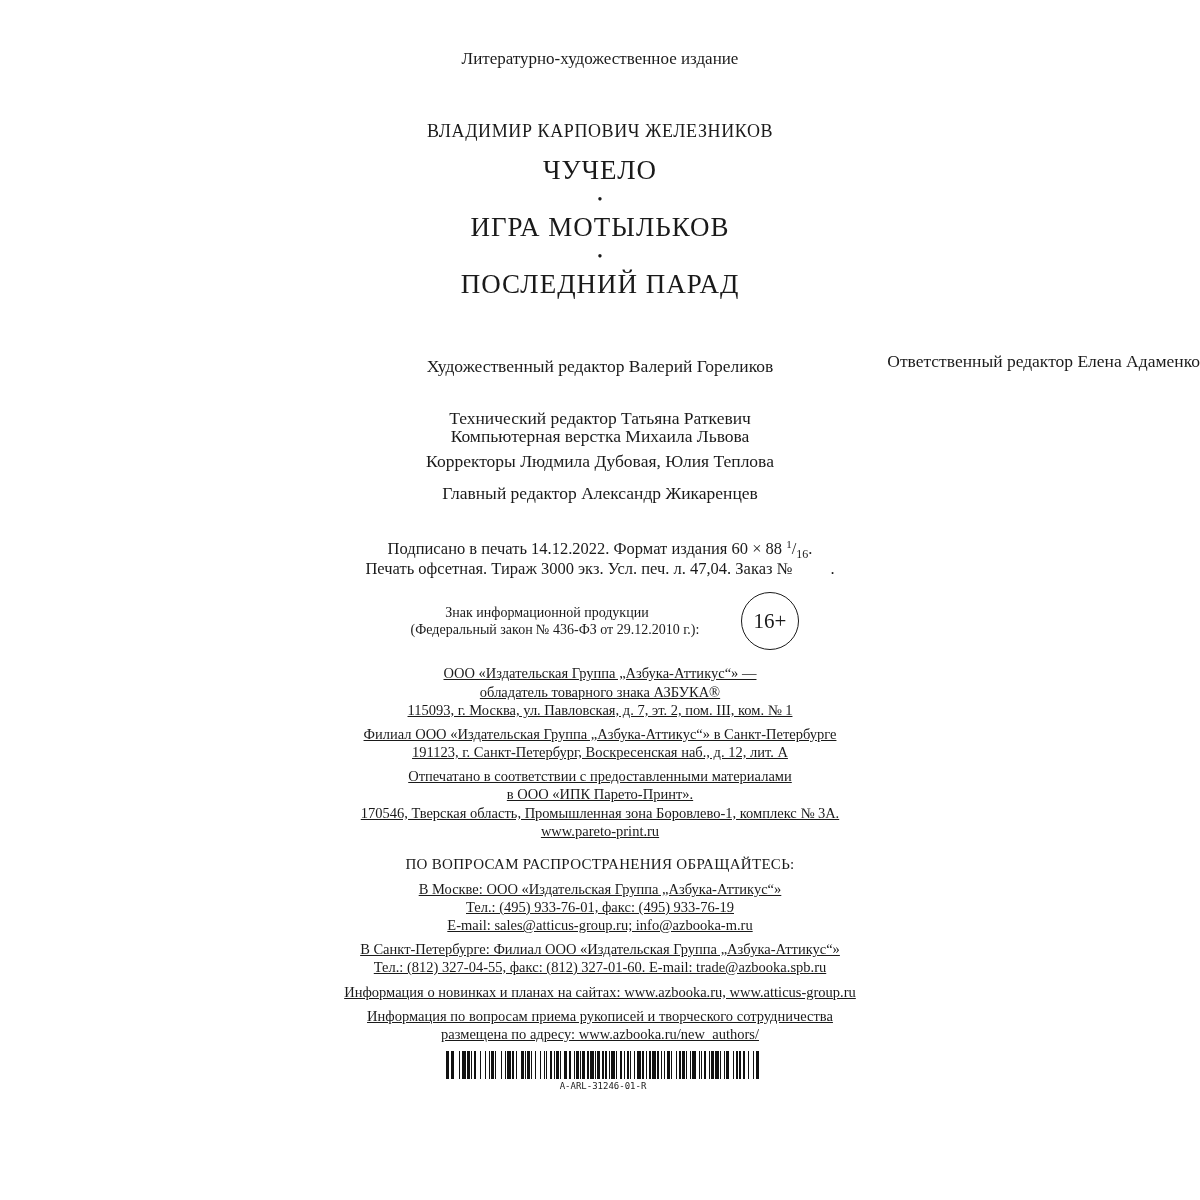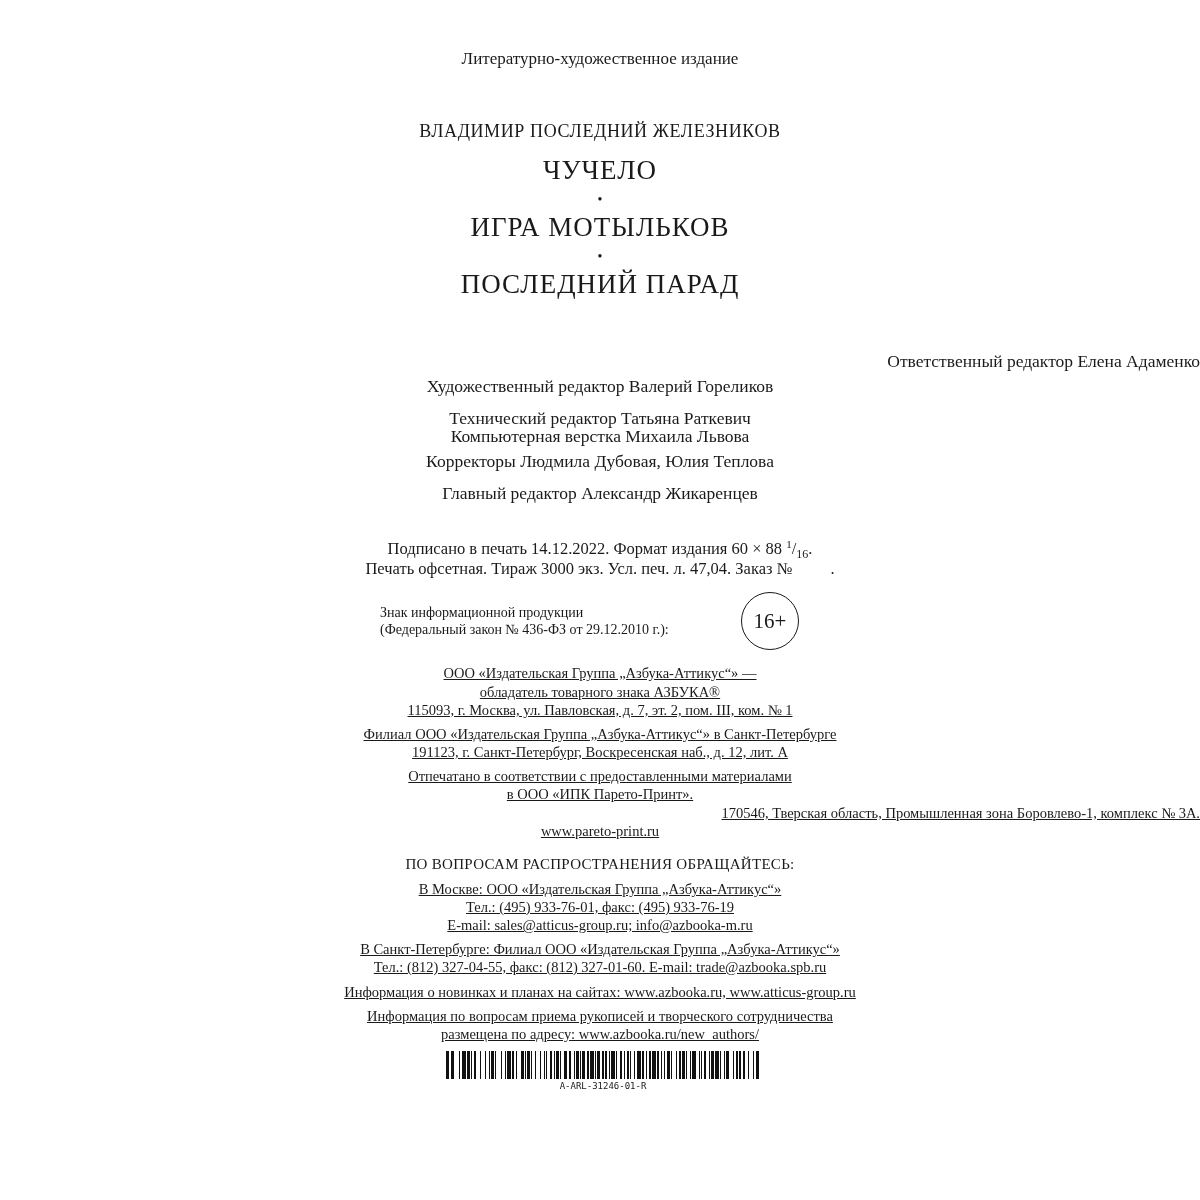--- a/index.html
+++ b/index.html
@@ -37,39 +37,39 @@
     .title-3 { top: 269px; }
     .bullet {
       font-size: 14px;
       line-height: 14px;
     }
     .bullet-1 { top: 193px; }
     .bullet-2 { top: 250px; }
 
     .credit { font-size: 17.5px; }
     .credit-0 { top: 351px; text-align: right; }
-    .credit-1 { top: 376px; }
+    .credit-1 { top: 356px; }
     .credit-2 { top: 408px; }
     .credit-3 { top: 426px; }
     .credit-4 { top: 451px; }
     .chief { top: 483px; font-size: 17.5px; }
 
     .print-1 { top: 538px; font-size: 16.5px; }
     .print-2 { top: 559px; font-size: 16.5px; }
     .frac-num { font-size: 11px; vertical-align: 6px; }
     .frac-slash { font-size: 16.5px; }
     .frac-den { font-size: 12px; vertical-align: -4px; }
     .order-blank { display: inline-block; width: 38px; }
 
     .sign-block {
       position: absolute;
       left: 380px;
       top: 604px;
       width: 350px;
-      text-align: left;
+      text-align: center;
       font-family: "Liberation Serif", "DejaVu Serif", serif;
       font-size: 14px;
       line-height: 17px;
     }
     .sign-block div { white-space: nowrap; }
     .sign-line-1 { padding-right: 16px; }
     .age-badge {
       position: absolute;
       left: 741px;
       top: 592px;
@@ -85,21 +85,21 @@
     }
 
     .small { font-size: 14.5px; text-decoration: underline; }
     .pub-0 { top: 665px; }
     .pub-1 { top: 684px; }
     .pub-2 { top: 702px; }
     .pub-3 { top: 726px; }
     .pub-4 { top: 744px; }
     .prn-0 { top: 768px; }
     .prn-1 { top: 786px; }
-    .prn-2 { top: 805px; text-align: right; }
+    .prn-2 { top: 805px; }
     .prn-3 { top: 823px; }
 
     .dist-head { top: 856px; font-size: 15px; letter-spacing: 0.3px; }
     .dist-0 { top: 881px; }
     .dist-1 { top: 899px; }
     .dist-2 { top: 917px; }
     .dist-3 { top: 941px; }
     .dist-4 { top: 959px; }
     .info-0 { top: 984px; }
     .info-1 { top: 1008px; }
@@ -126,21 +126,21 @@
       color: #1a1a1a;
     }
   </style>
 </head>
 <body>
 
 <div class="page">
 
   <div class="line edition-type">Литературно-художественное издание</div>
 
-  <div class="line author">ВЛАДИМИР ПОСЛЕДНИЙ ЖЕЛЕЗНИКОВ</div>
+  <div class="line author">ВЛАДИМИР КАРПОВИЧ ЖЕЛЕЗНИКОВ</div>
 
   <div class="line title title-1">ЧУЧЕЛО</div>
   <div class="line bullet bullet-1">•</div>
   <div class="line title title-2">ИГРА МОТЫЛЬКОВ</div>
   <div class="line bullet bullet-2">•</div>
   <div class="line title title-3">ПОСЛЕДНИЙ ПАРАД</div>
 
   <div class="line credit credit-0">Ответственный редактор Елена Адаменко</div>
   <div class="line credit credit-1">Художественный редактор Валерий Гореликов</div>
   <div class="line credit credit-2">Технический редактор Татьяна Раткевич</div>

